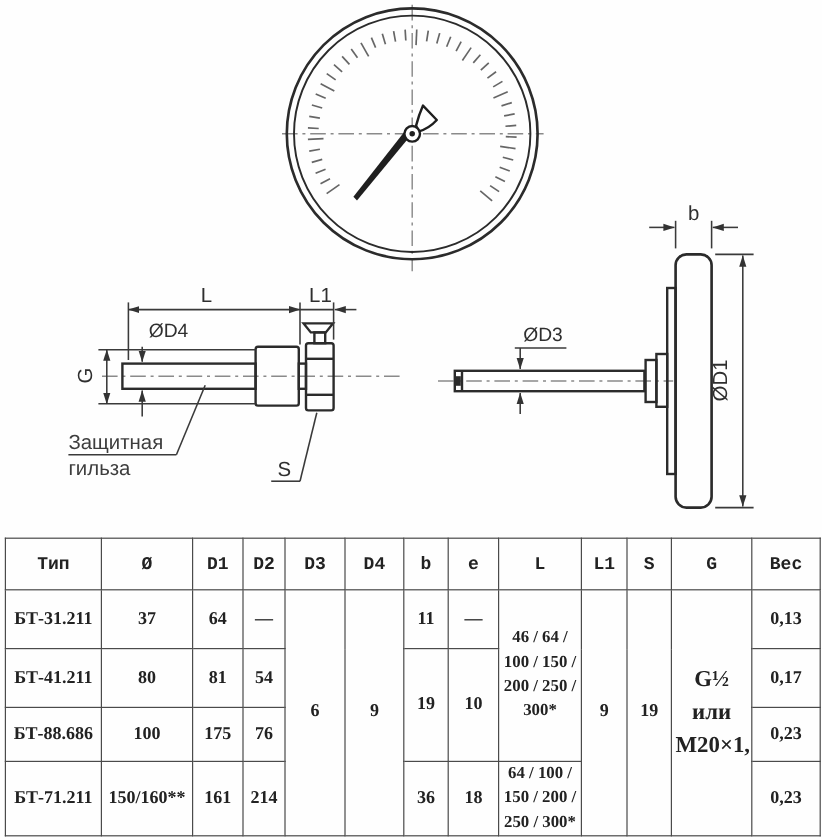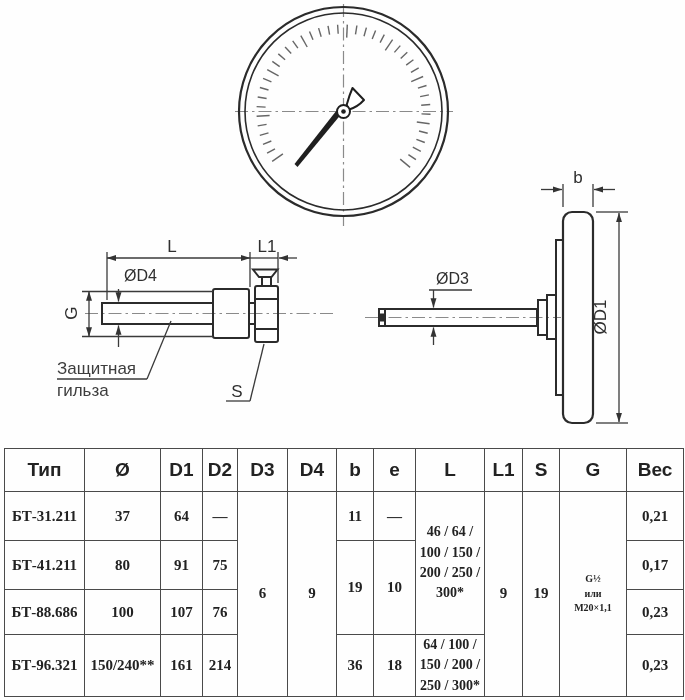--- a/index.html
+++ b/index.html
@@ -7,24 +7,24 @@
         font-family:"Liberation Sans",sans-serif;}
   svg text{font-family:"Liberation Sans",sans-serif;fill:#2f2f2f;}
   .dimtxt{font-size:17px;}
   .dimtxt-s{font-size:16px;}
   .lbltxt{font-size:17px;fill:#3d3d3d;}
 
   #spec-table{position:absolute;left:4px;top:448px;width:679px;border-collapse:collapse;
               table-layout:fixed;}
   #spec-table th,#spec-table td{border:1.5px solid #4a4a4a;text-align:center;vertical-align:middle;
               padding:0 3px;color:#222;overflow:hidden;font-weight:bold;}
-  #spec-table th{font-family:Liberation Sans, sans-serif;font-weight:bold;font-size:19px;height:42px;}
+  #spec-table th{font-family:Liberation Mono, monospace;font-weight:bold;font-size:15px;height:42px;}
   #spec-table td{font-family:"Liberation Serif",serif;font-size:15px;}
   #spec-table td.multiline{font-size:14px;line-height:1.45;margin-left:48px;}
-  #spec-table .g-line{display:block;line-height:1.45;font-size:10px;}
+  #spec-table .g-line{display:block;line-height:1.45;font-size:19px;}
   tr.r1 td{height:48px;} tr.r2 td{height:48px;} tr.r3 td{height:44px;} tr.r4 td{height:49px;}
 </style>
 </head>
 <body>
 
 <div id="page">
 
   <svg width="685" height="445" viewBox="0 0 685 445">
     <defs>
       <marker id="arw" markerWidth="11" markerHeight="9" refX="9.2" refY="4" orient="auto-start-reverse" markerUnits="userSpaceOnUse">
@@ -194,41 +194,41 @@
       <td>11</td>
       <td>—</td>
       <td rowspan="3" class="multiline">46 / 64 / 100 / 150 / 200 / 250 / 300*</td>
       <td rowspan="4">9</td>
       <td rowspan="4">19</td>
       <td rowspan="4">
         <span class="g-line">G½</span>
         <span class="g-line">или</span>
         <span class="g-line">M20×1,1</span>
       </td>
-      <td>0,21</td>
+      <td>0,13</td>
     </tr>
     <tr class="r2">
       <td>БТ-41.211</td>
       <td>80</td>
-      <td>91</td>
-      <td>75</td>
+      <td>81</td>
+      <td>54</td>
       <td rowspan="2">19</td>
       <td rowspan="2">10</td>
       <td>0,17</td>
     </tr>
     <tr class="r3">
       <td>БТ-88.686</td>
       <td>100</td>
-      <td>107</td>
+      <td>175</td>
       <td>76</td>
       <td>0,23</td>
     </tr>
     <tr class="r4">
-      <td>БТ-96.321</td>
-      <td>150/240**</td>
+      <td>БТ-71.211</td>
+      <td>150/160**</td>
       <td>161</td>
       <td>214</td>
       <td>36</td>
       <td>18</td>
       <td class="multiline">64 / 100 / 150 / 200 / 250 / 300*</td>
       <td>0,23</td>
     </tr>
   </tbody>
     </table>
 </div>

